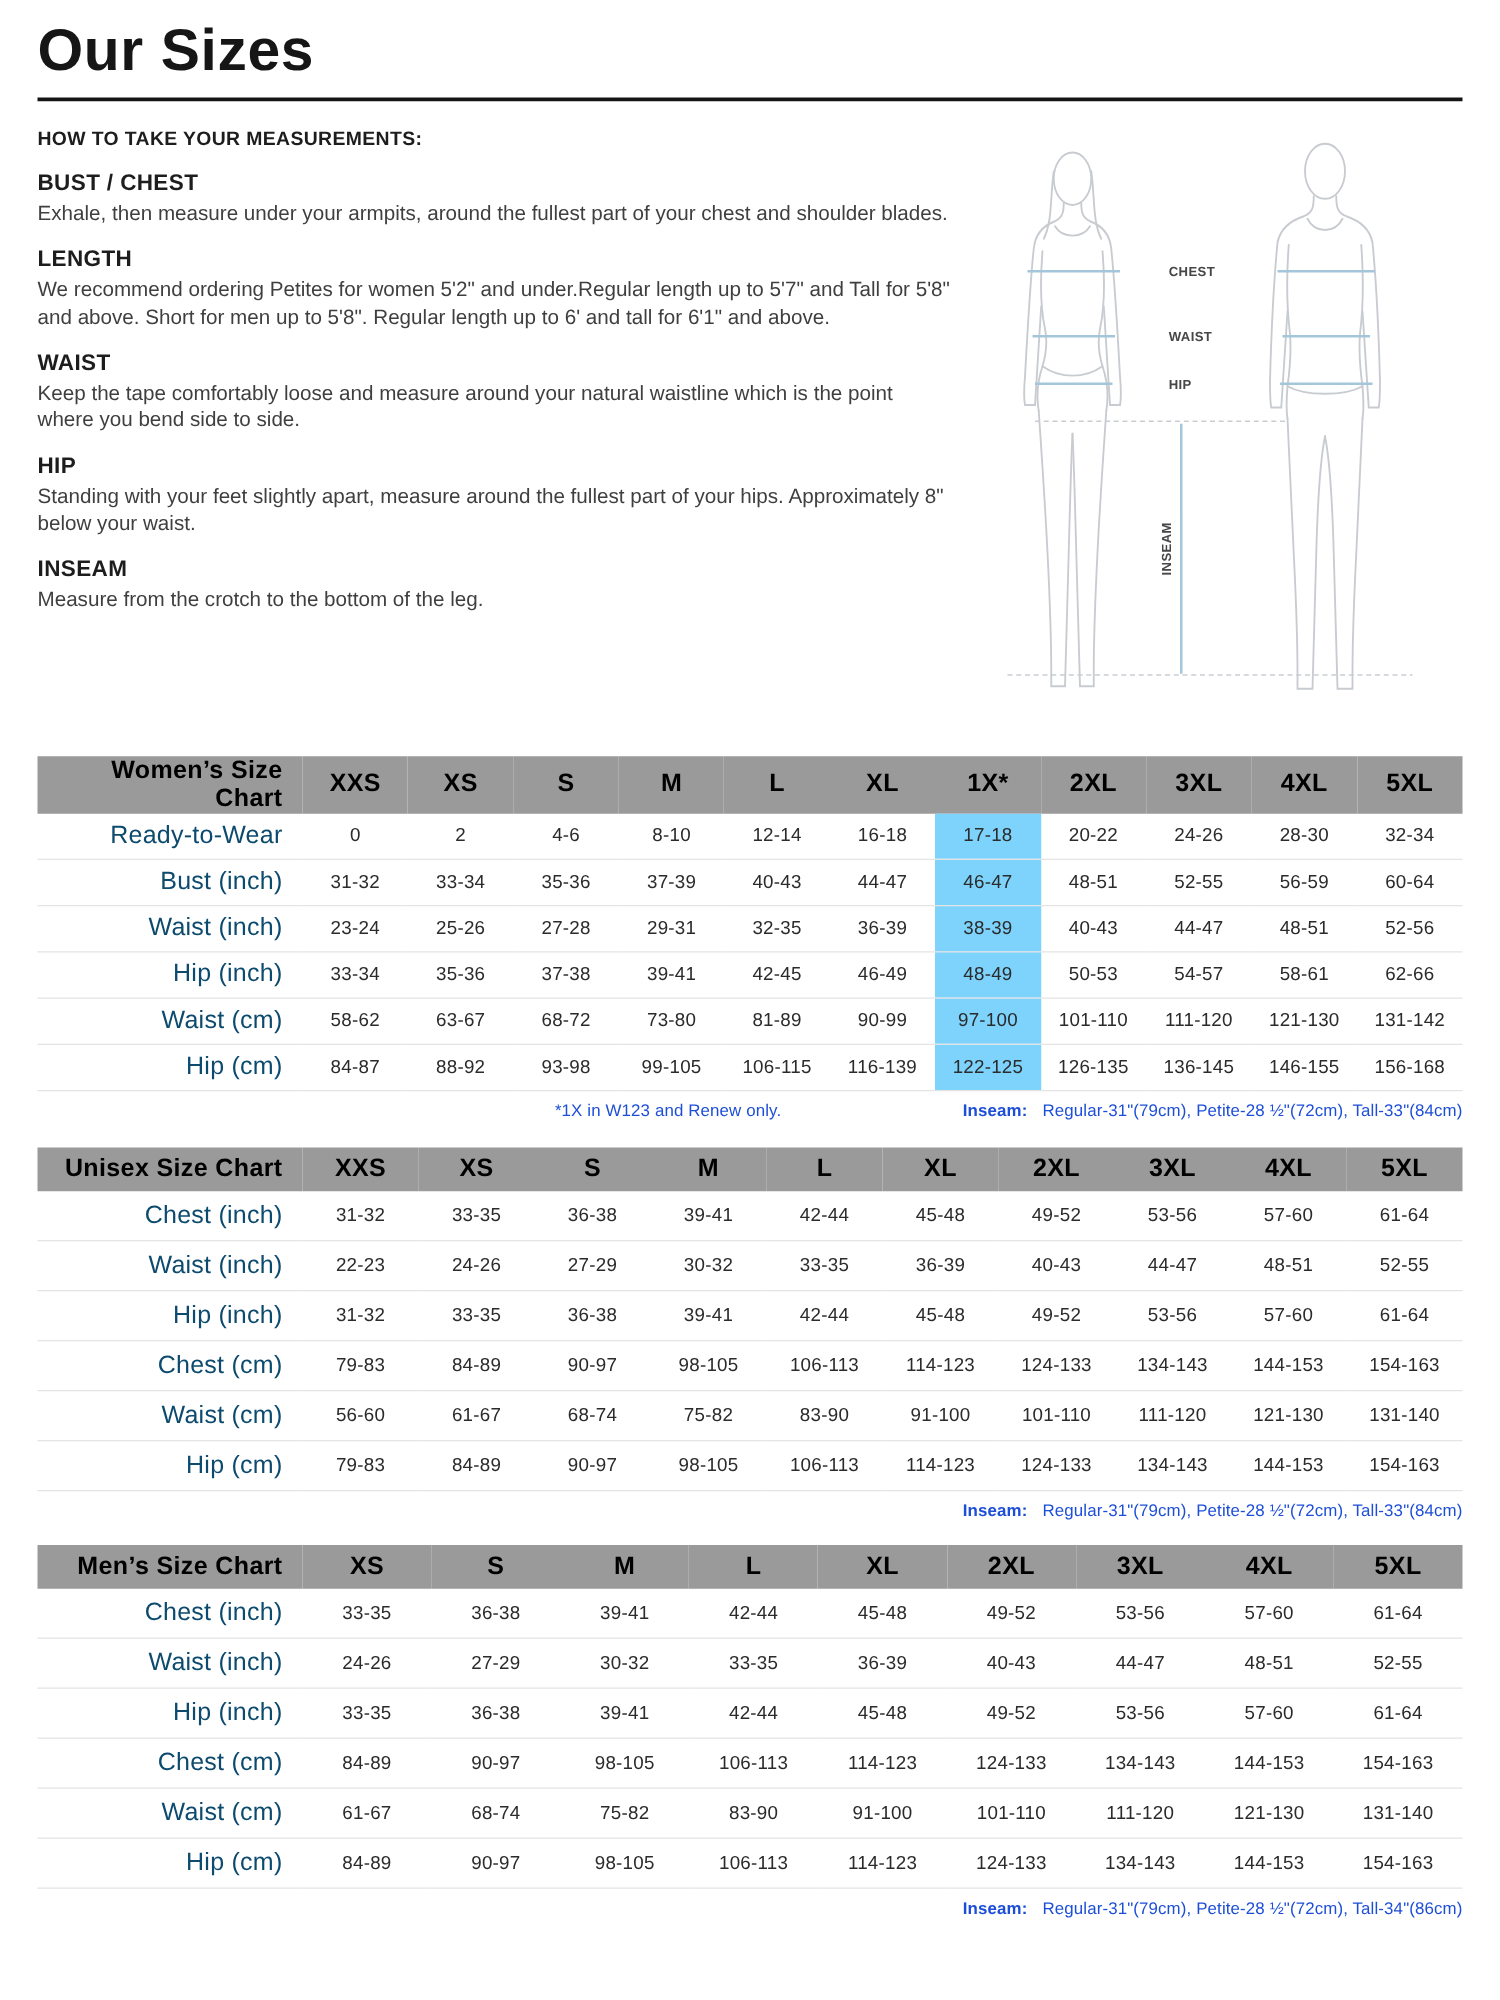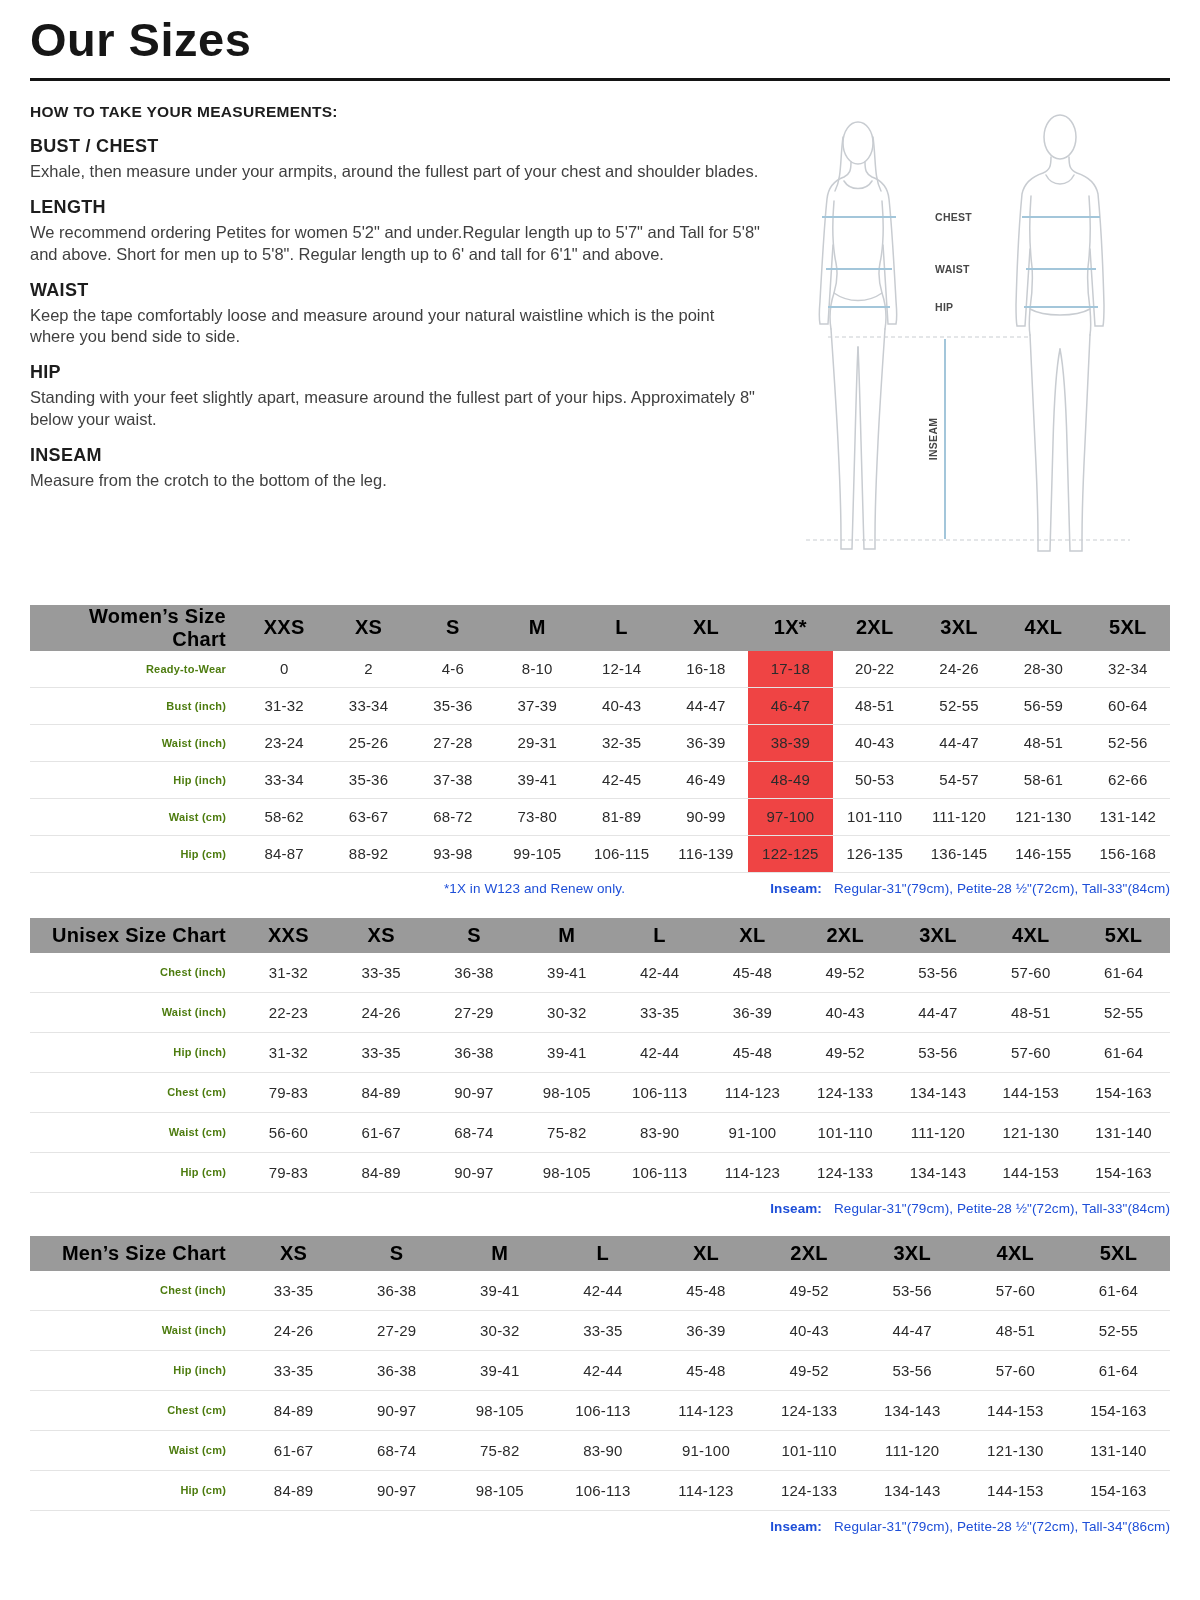--- a/index.html
+++ b/index.html
@@ -18,22 +18,22 @@
   .sec h3{margin:0 0 4px;font-size:18px;font-weight:700;color:#1d1d1d;letter-spacing:.3px}
   .sec p{margin:0;font-size:16.5px;line-height:1.33;color:#3f3f3f}
   .figures{flex:1;position:relative}
   .figures svg{position:absolute;left:28px;top:-6px}
   .fig-label{font-size:10.5px;font-weight:700;fill:#474747;letter-spacing:.3px}
 
   .tbl{width:1140px;margin:0 auto;border-collapse:collapse;table-layout:fixed}
   .tbl thead th{background:#9a9a9a;color:#000000;font-weight:700;font-size:20px;height:35px;text-align:center;padding:0;letter-spacing:.3px}
   .tbl th.rowlab,.tbl td.rowlab{width:196px;text-align:right;padding-right:16px}
   .tbl tbody td{height:36px;padding:0;text-align:center;font-size:15px;color:#2b2b2b;border-bottom:1px solid #e4e4e4;letter-spacing:.2px}
-  .tbl tbody td.rowlab{font-weight:700;font-size:11px;color:#4d7c0f}
-  .tbl tbody td.hl{background:#ef4444}
+  .tbl tbody td.rowlab{font-weight:400;font-size:20px;color:#0c4a6e}
+  .tbl tbody td.hl{background:#7dd3fc}
   .tbl.tall tbody td{height:39px}
   .tbl-women{margin-top:30px}
   .tbl-unisex{margin-top:22px}
   .tbl-men{margin-top:20px}
 
   .fnotes{width:1140px;margin:8px auto 0;display:flex;font-size:13.5px;color:#1d4ed8;letter-spacing:.1px}
   .fnotes .note{width:595px;text-align:right}
   .fnotes .inseam{flex:1;text-align:right}
   .fnotes .lbl{font-weight:700;margin-right:12px}
 </style>

